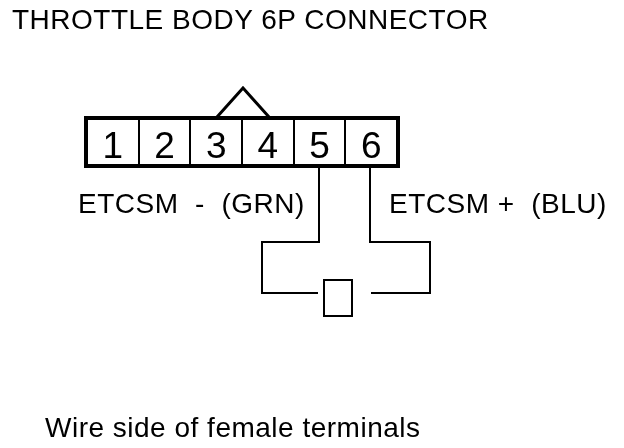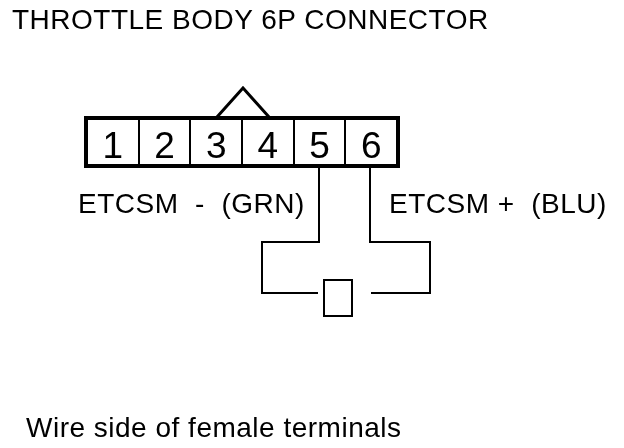--- a/index.html
+++ b/index.html
@@ -21,21 +21,21 @@
     position: absolute;
     font-size: 28px;
     line-height: 32px;
     letter-spacing: 0.5px;
     white-space: pre;
     color: #000000;
   }
   #title { left: 12px; top: 4px; }
   #label-grn { left: 78px; top: 188px; }
   #label-blu { left: 389px; top: 188px; }
-  #note { left: 26px; top: 412px; text-align: right; }
+  #note { left: 45px; top: 412px; text-align: right; }
 
   #connector {
     position: absolute;
     left: 84px;
     top: 116px;
     width: 316px;
     height: 52px;
     box-sizing: border-box;
     border: 4px solid #000000;
     background: #ffffff;

